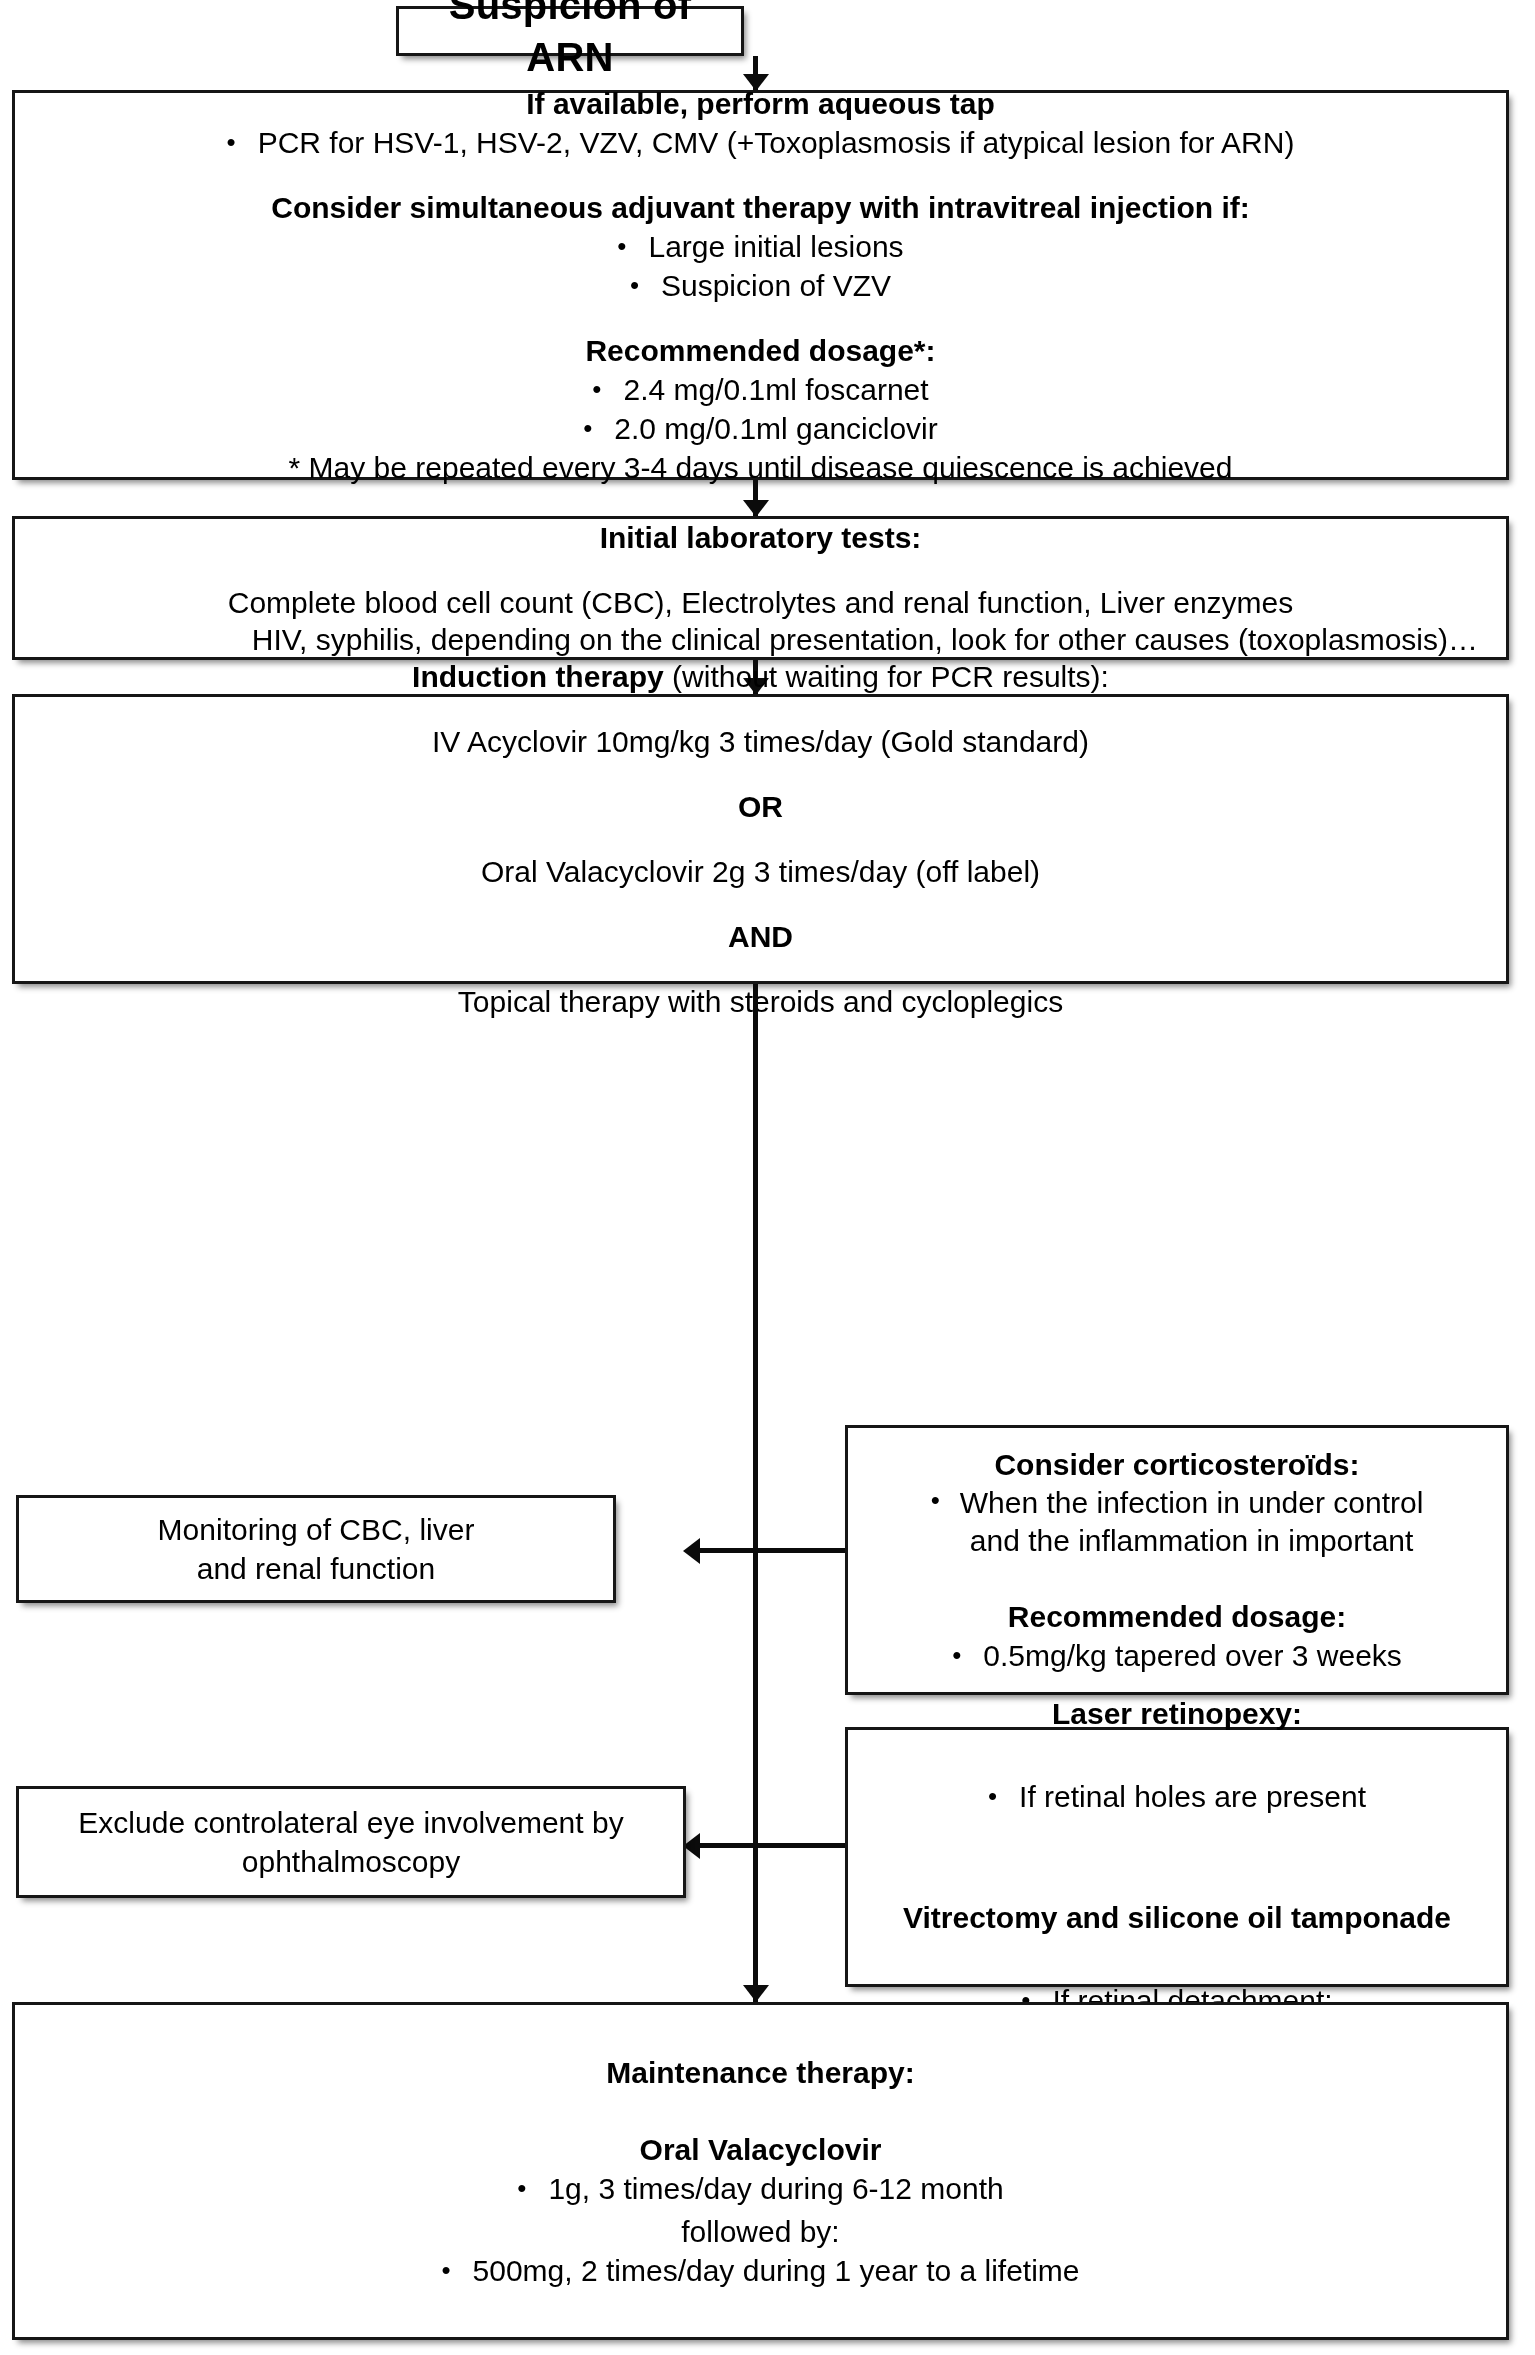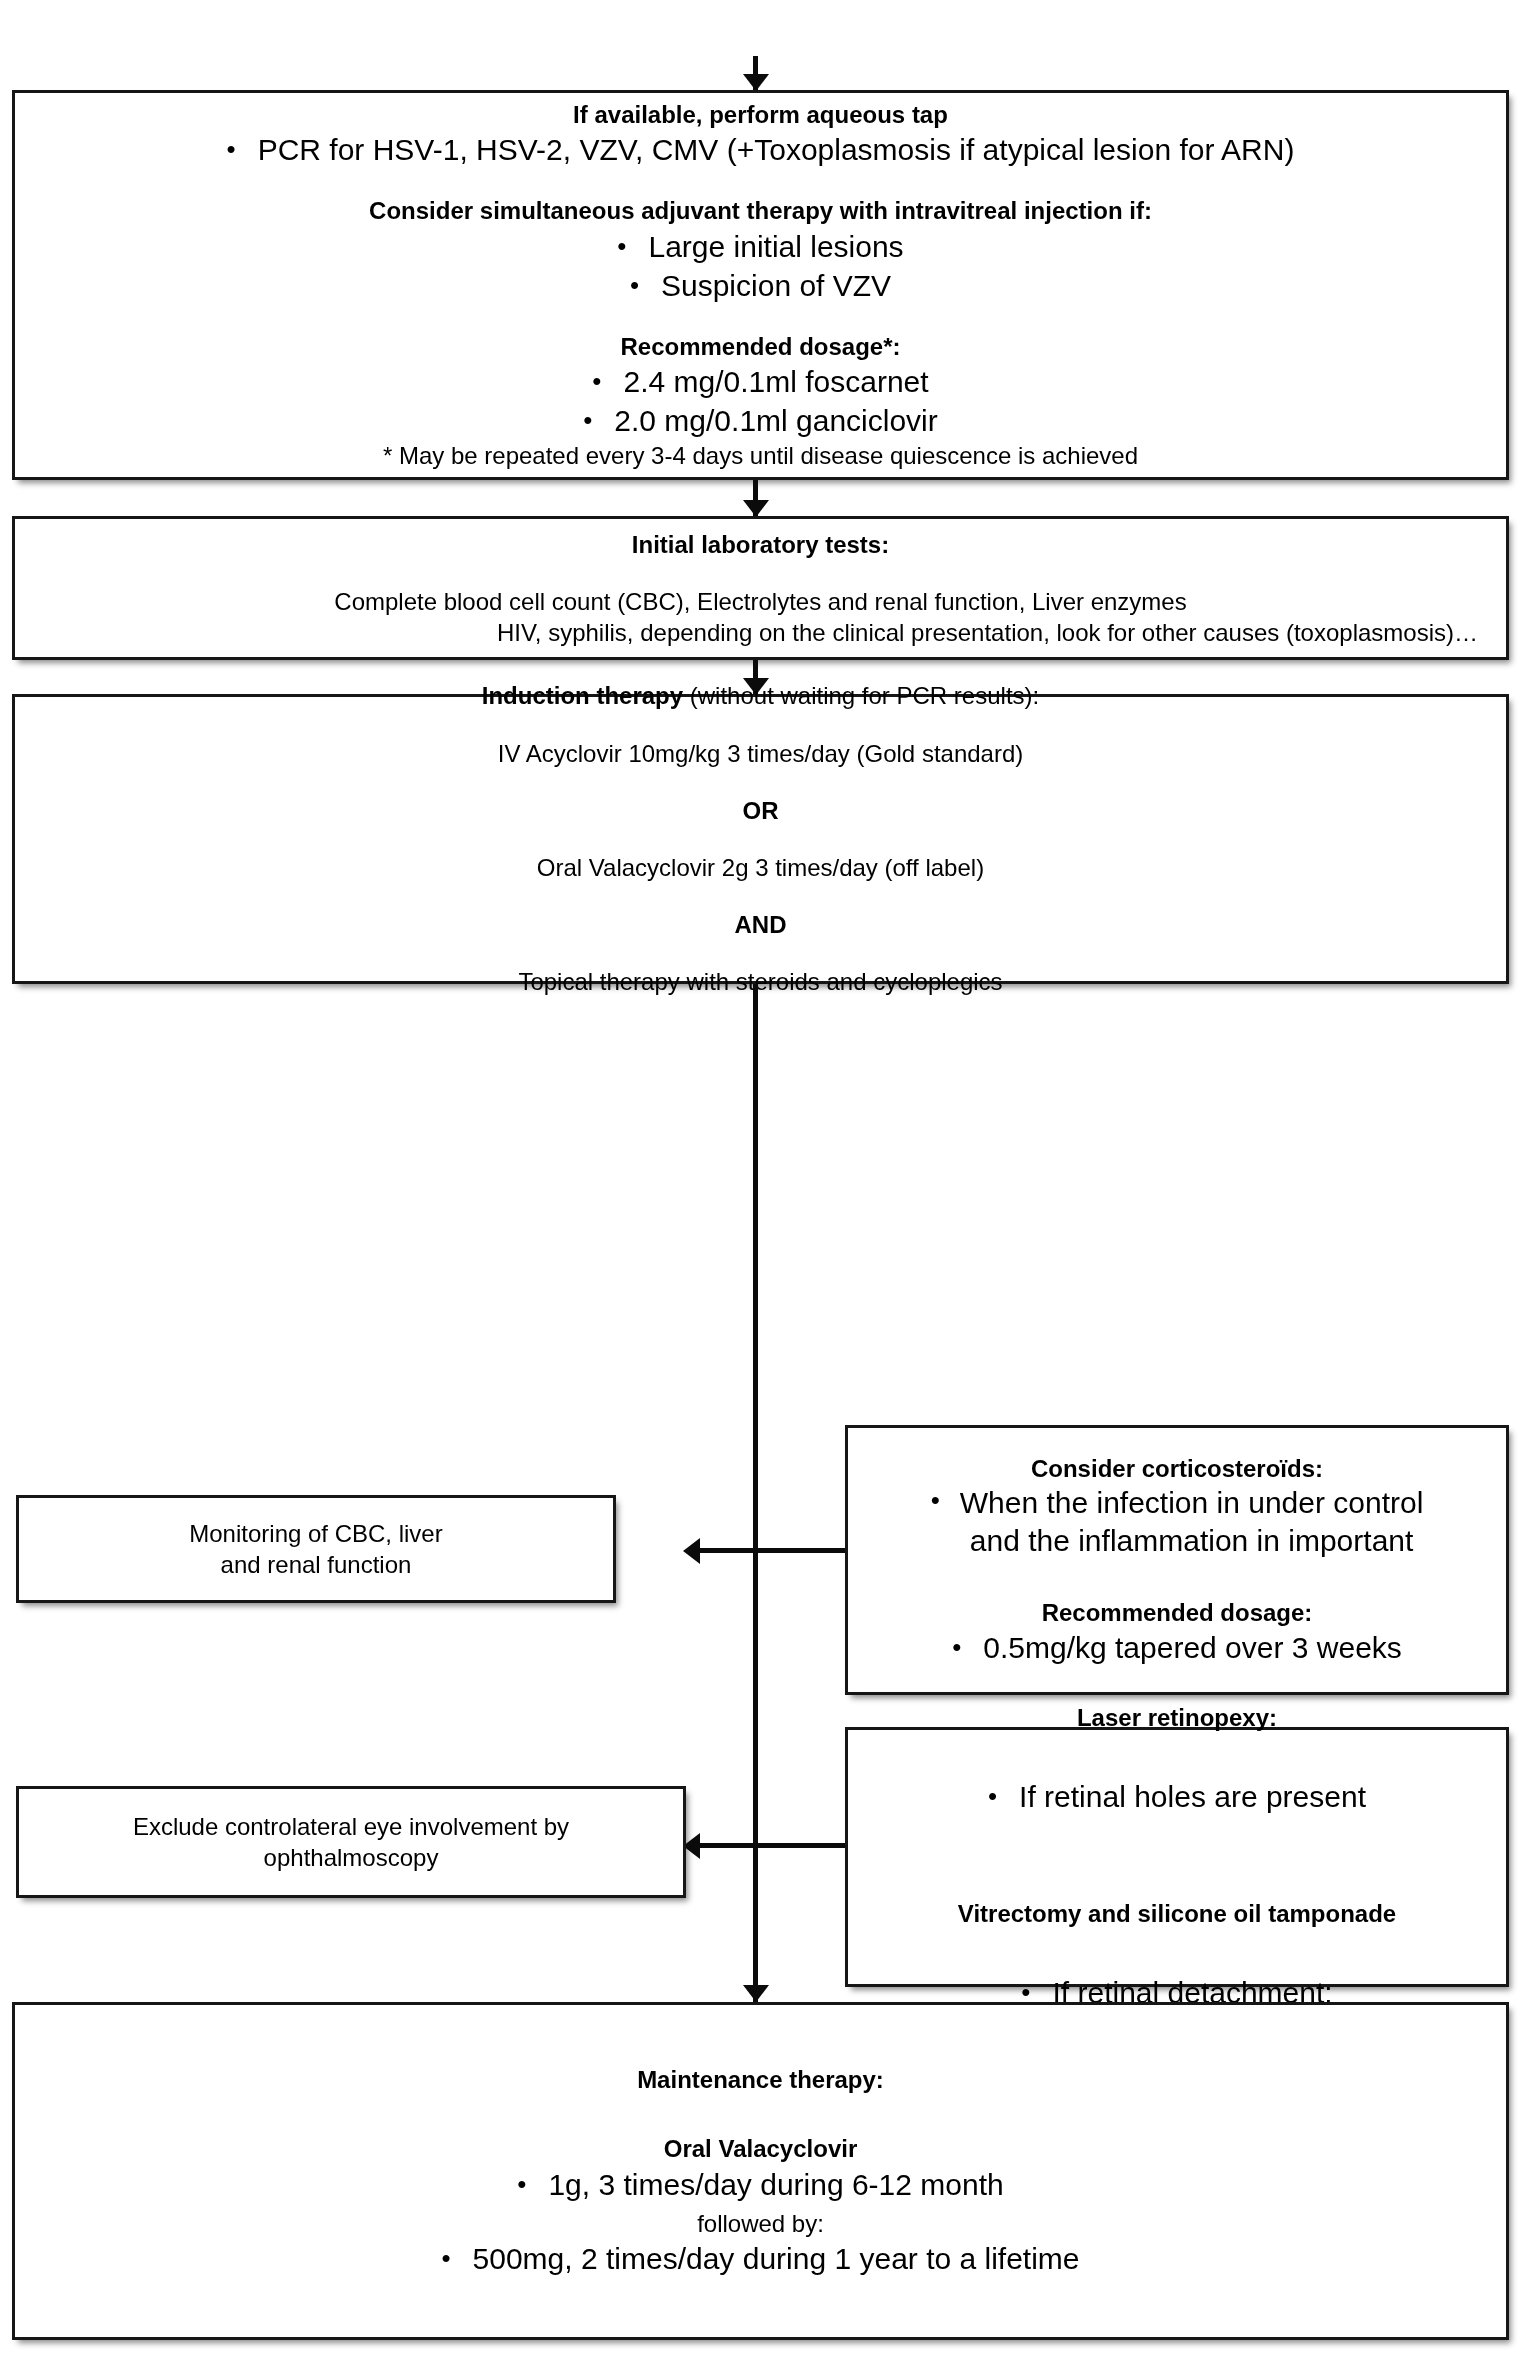--- a/index.html
+++ b/index.html
@@ -39,21 +39,21 @@
     justify-content: center;
   }
   .title-box .line {
     font-weight: bold;
     font-size: 40px;
     letter-spacing: 0.2px;
   }
 
   .line {
     display: block;
-    font-size: 24px;
+    font-size: 30px;
     line-height: 1.30;
     padding: 0 10px;
   }
   .line.b { font-weight: bold; }
   .line.gap-top { margin-top: 26px; }
   .line.gap-top-sm { margin-top: 4px; }
   .line.gap-top-lg { margin-top: 38px; }
   .line.tight { line-height: 1.22; text-align: right; }
 
   
@@ -117,20 +117,23 @@
     border-top: 13px solid transparent;
     border-bottom: 13px solid transparent;
     border-left: 17px solid #0b0b0b;
   }
 </style>
 </head>
 <body>
 
 <div class="canvas">
 
+  <div class="box title-box" style="left:396px; top:6px; width:348px; height:50px;">
+    <span class="line">Suspicion of ARN</span>
+  </div>
 
   <div class="vline" style="left:753px; top:56px; height:36px;"></div>
   <div class="arrow-down" style="left:743px; top:74px;"></div>
 
   <div class="box" style="left:12px; top:90px; width:1497px; height:390px; padding:16px 20px;">
     <span class="line b">If available, perform aqueous tap</span>
     <span class="bul gap-top">
       <span class="dot">•</span><span>PCR for HSV-1, HSV-2, VZV, CMV (+Toxoplasmosis if atypical lesion for ARN)</span>
     </span>
     <span class="line b gap-top">Consider simultaneous adjuvant therapy with intravitreal injection if:</span>

